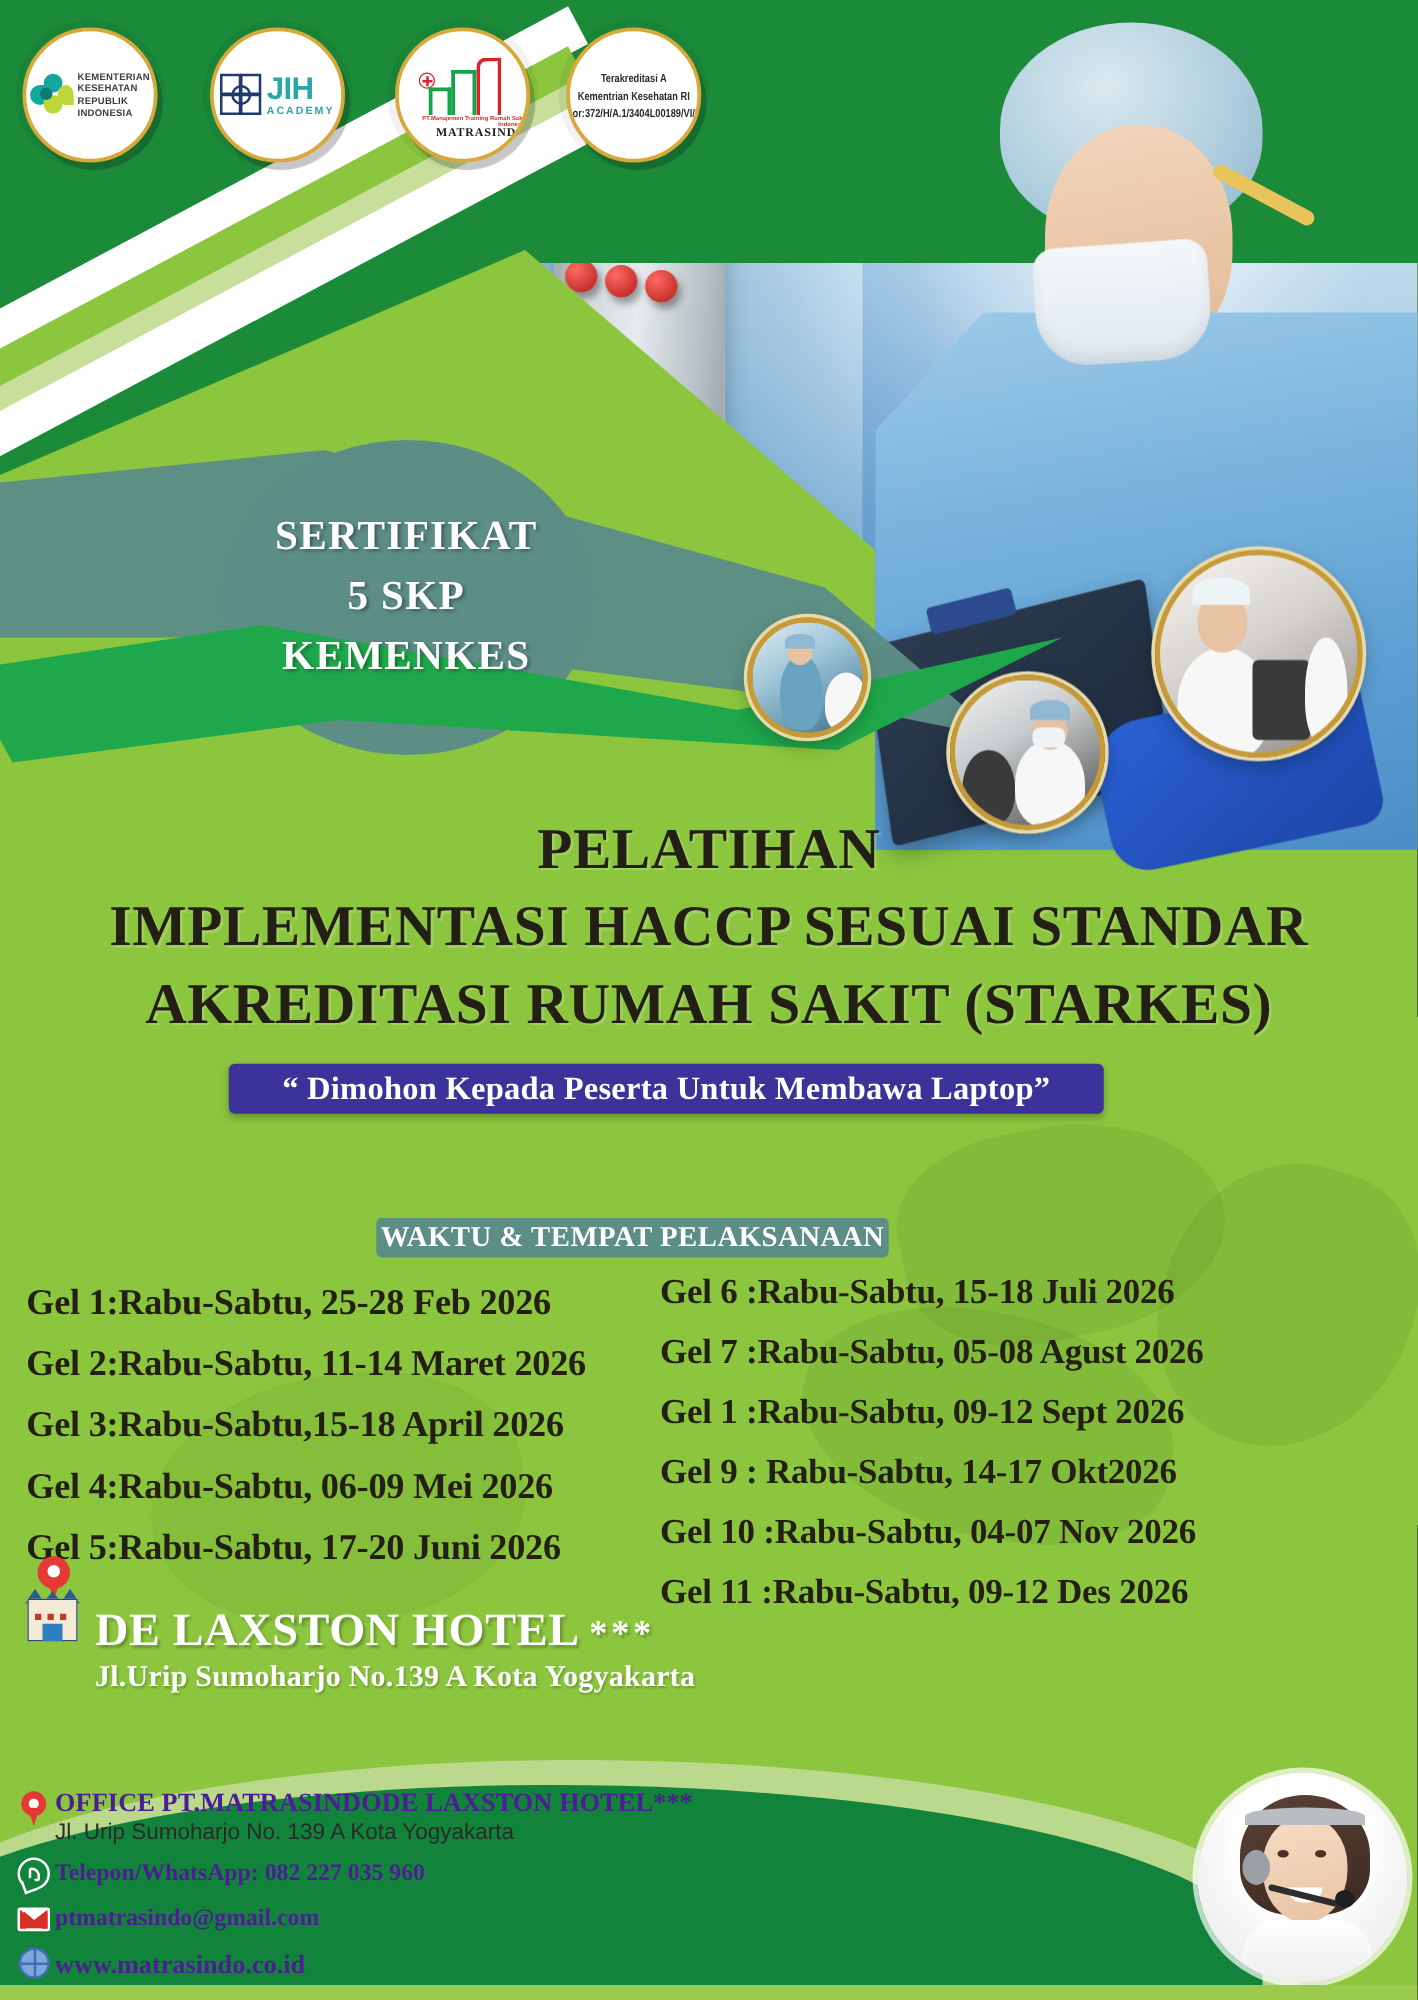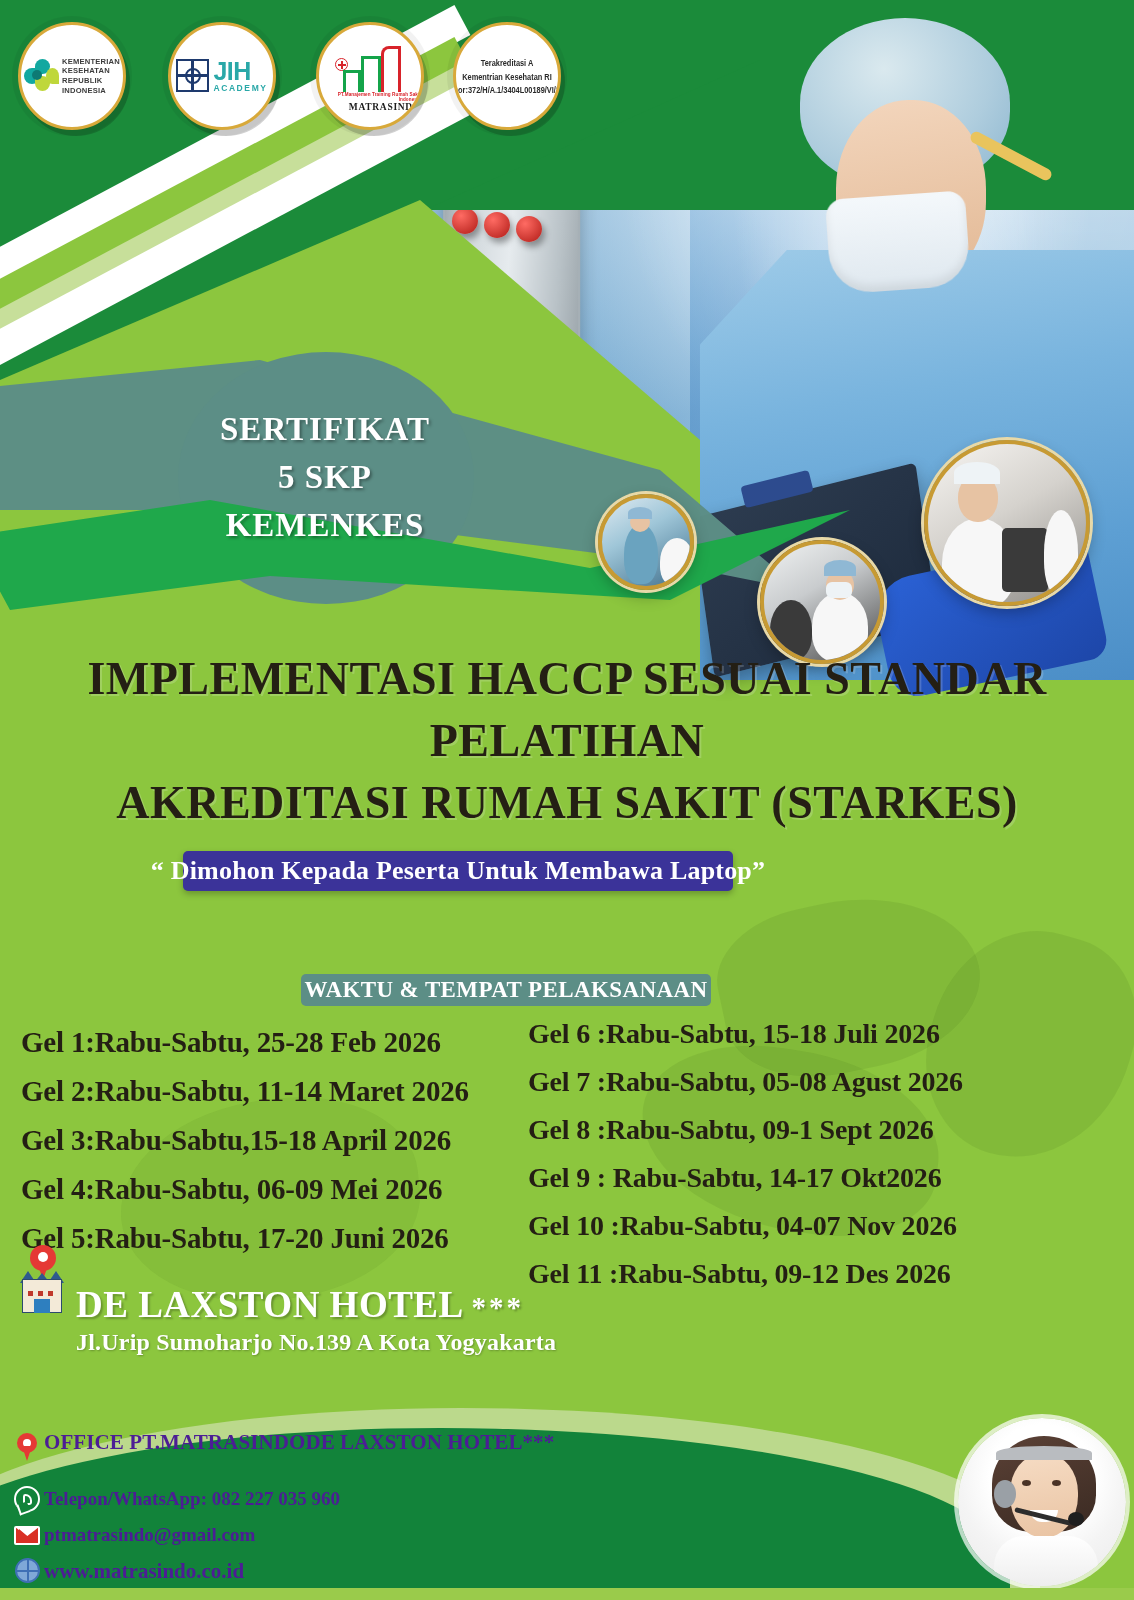--- a/index.html
+++ b/index.html
@@ -234,21 +234,21 @@
   .title-line {
     font-family:"Liberation Serif", serif; font-weight:bold;
     color:#241F14; letter-spacing:.5px;
     text-shadow: 2px 2px 0 rgba(255,255,255,.18);
   }
   .t1 { font-size:46px; line-height:62px; }
   .t2 { font-size:46px; line-height:62px; }
   .t3 { font-size:46px; line-height:62px; }
 
   .laptop-banner {
-    position:absolute; left:183px; top:851px; width:550px; height:40px;
+    position:absolute; left:183px; top:851px; width:700px; height:40px;
     background:#3B3399; border-radius:5px; z-index:13;
     display:flex; align-items:center; justify-content:center;
     box-shadow: 0 3px 6px rgba(0,0,0,.25);
   }
   .laptop-banner span {
     color:#fff; font-family:"Liberation Serif", serif; font-weight:bold;
     font-size:26px; letter-spacing:.2px; white-space:nowrap;
   }
 
   
@@ -509,22 +509,22 @@
   </div>
   <div class="bubble bub3">
     <div class="bub-fig bf-white" style="left:14px;top:74px;width:74px;height:90px;"></div>
     <div class="bub-fig bf-skin" style="left:30px;top:30px;width:40px;height:48px;border-radius:48%;"></div>
     <div class="bub-fig bf-cap" style="left:26px;top:18px;width:46px;height:22px;border-radius:50% 50% 0 0;background:#eef3f6;"></div>
     <div class="bub-fig bf-dark" style="left:74px;top:84px;width:46px;height:64px;border-radius:5px;"></div>
     <div class="bub-fig bf-white" style="left:116px;top:66px;width:34px;height:86px;"></div>
   </div>
 
   <div class="title-wrap">
+    <div class="title-line t1">PELATIHAN</div>
     <div class="title-line t2">IMPLEMENTASI HACCP SESUAI STANDAR</div>
-    <div class="title-line t1">PELATIHAN</div>
     <div class="title-line t3">AKREDITASI RUMAH SAKIT (STARKES)</div>
   </div>
 
   <div class="laptop-banner">
     <span>“ Dimohon Kepada Peserta Untuk Membawa Laptop”</span>
   </div>
 
   <div class="waktu-banner">
     <span>WAKTU &amp; TEMPAT PELAKSANAAN</span>
   </div>
@@ -533,21 +533,21 @@
     <div class="sched-item">Gel 1:Rabu-Sabtu, 25-28 Feb 2026</div>
     <div class="sched-item">Gel 2:Rabu-Sabtu, 11-14 Maret 2026</div>
     <div class="sched-item">Gel 3:Rabu-Sabtu,15-18 April 2026</div>
     <div class="sched-item">Gel 4:Rabu-Sabtu, 06-09 Mei 2026</div>
     <div class="sched-item">Gel 5:Rabu-Sabtu, 17-20 Juni 2026</div>
   </div>
 
   <div class="sched sched-right">
     <div class="sched-item">Gel 6 :Rabu-Sabtu, 15-18 Juli 2026</div>
     <div class="sched-item">Gel 7 :Rabu-Sabtu, 05-08 Agust 2026</div>
-    <div class="sched-item">Gel 8 :Rabu-Sabtu, 09-1 Sept 2026</div>
+    <div class="sched-item">Gel 1 :Rabu-Sabtu, 09-12 Sept 2026</div>
     <div class="sched-item">Gel 9 : Rabu-Sabtu, 14-17 Okt2026</div>
     <div class="sched-item">Gel 10 :Rabu-Sabtu, 04-07 Nov 2026</div>
     <div class="sched-item">Gel 11 :Rabu-Sabtu, 09-12 Des 2026</div>
   </div>
 
   <div class="venue">
     <div class="venue-row">
       <div class="venue-icons">
         <div class="pin">
             <i></i>
@@ -578,20 +578,21 @@
 
   <div class="footer-content">
     <div class="f-row" style="align-items:flex-start;">
       <div class="f-ico" style="height:50px;">
         <div class="ico-pin">
             <i></i>
           </div>
       </div>
       <div>
         <div class="f-txt f-office">OFFICE PT.MATRASINDODE LAXSTON HOTEL***</div>
+        <div class="f-addr">Jl. Urip Sumoharjo No. 139 A Kota Yogyakarta</div>
       </div>
     </div>
 
     <div class="f-row">
       <div class="f-ico">
           <div class="ico-wa">
             <i></i>
           </div>
         </div>
       <div class="f-txt f-line">Telepon/WhatsApp: 082 227 035 960</div>

